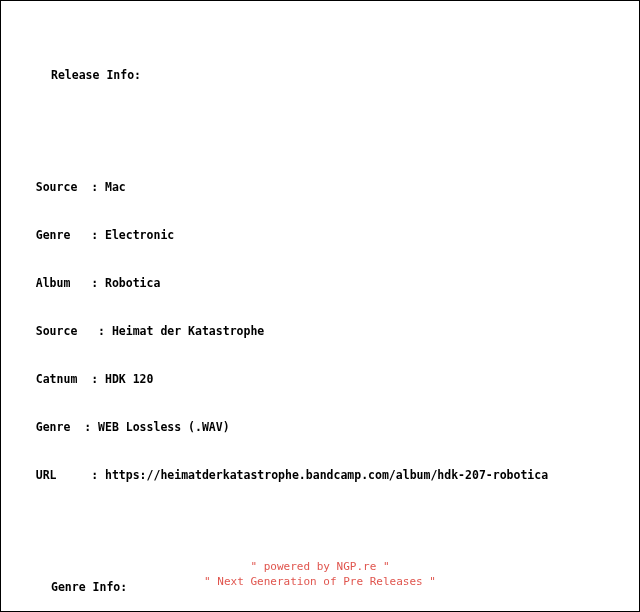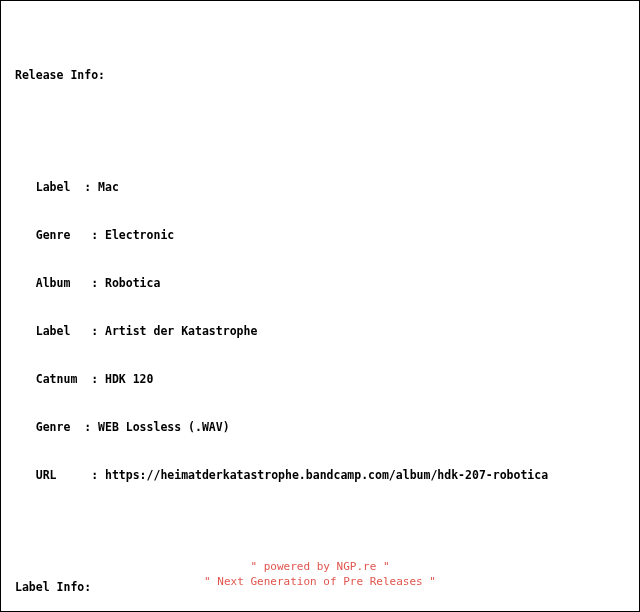--- a/index.html
+++ b/index.html
@@ -26,20 +26,21 @@
     left: 14px;
     top: 18px;
     font-size: 11.5px;
     line-height: 16px;
     white-space: pre;
     font-weight: bold;
     letter-spacing: 0px;
   }
   .section-title {
     white-space: pre;
+    margin-left: 36px;
   }
   .blank {
     height: 16px;
   }
   .kv {
     white-space: pre;
   }
   .url {
     white-space: pre;
   }
@@ -60,30 +61,30 @@
 </style>
 </head>
 <body>
 
 <div class="page">
   <div class="nfo">
 
     <div class="section-title">Release Info:</div>
     <div class="blank"></div>
 
-    <div class="kv"><span>   Label  : Mac</span></div>
+    <div class="kv"><span>   Source  : Mac</span></div>
     <div class="kv"><span>   Genre   : Electronic</span></div>
     <div class="kv"><span>   Album   : Robotica</span></div>
-    <div class="kv"><span>   Label   : Artist der Katastrophe</span></div>
+    <div class="kv"><span>   Source   : Heimat der Katastrophe</span></div>
     <div class="kv"><span>   Catnum  : HDK 120</span></div>
     <div class="kv"><span>   Genre  : WEB Lossless (.WAV)</span></div>
     <div class="url"><span>   URL     : https://heimatderkatastrophe.bandcamp.com/album/hdk-207-robotica</span></div>
 
     <div class="blank"></div>
-    <div class="section-title">Label Info:</div>
+    <div class="section-title">Genre Info:</div>
     
 
     
     
     
     
 
     
     
     

